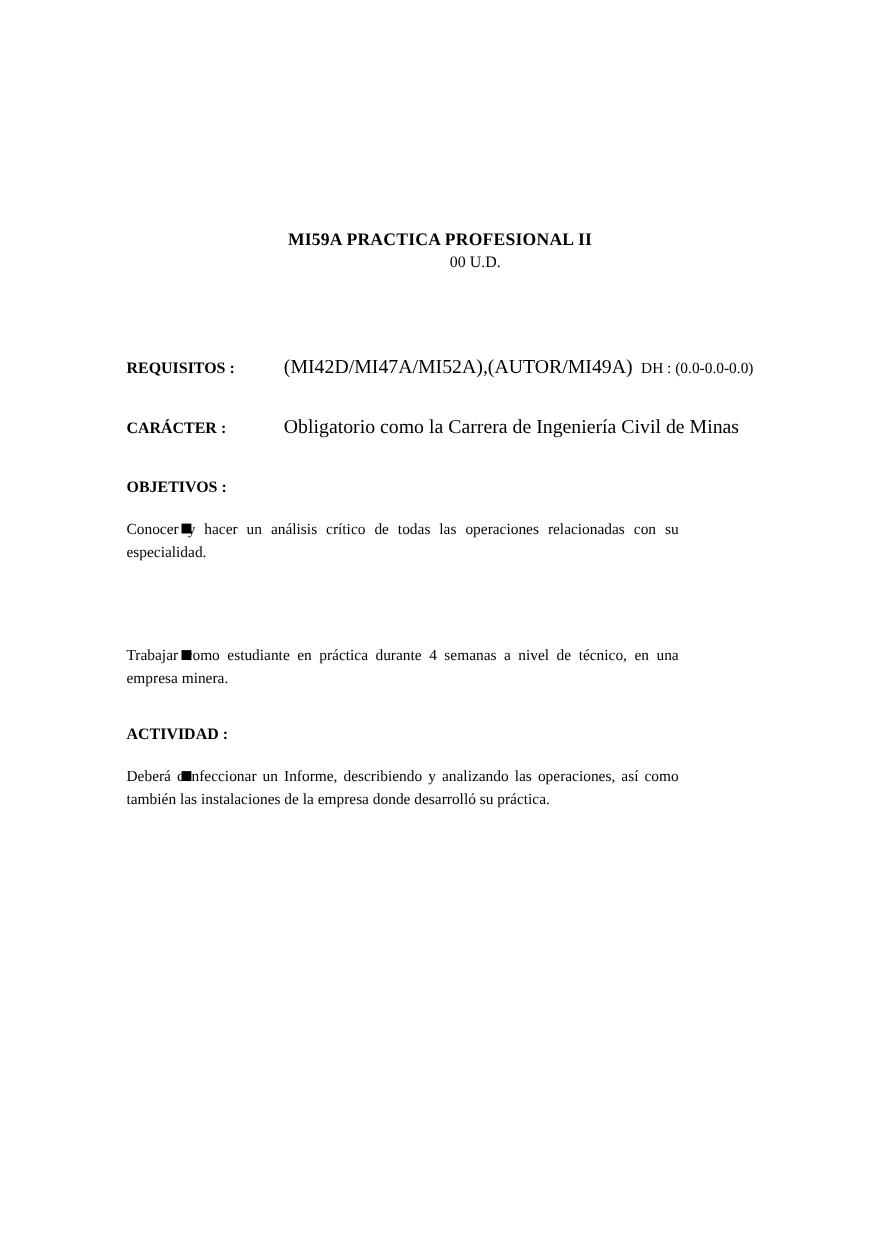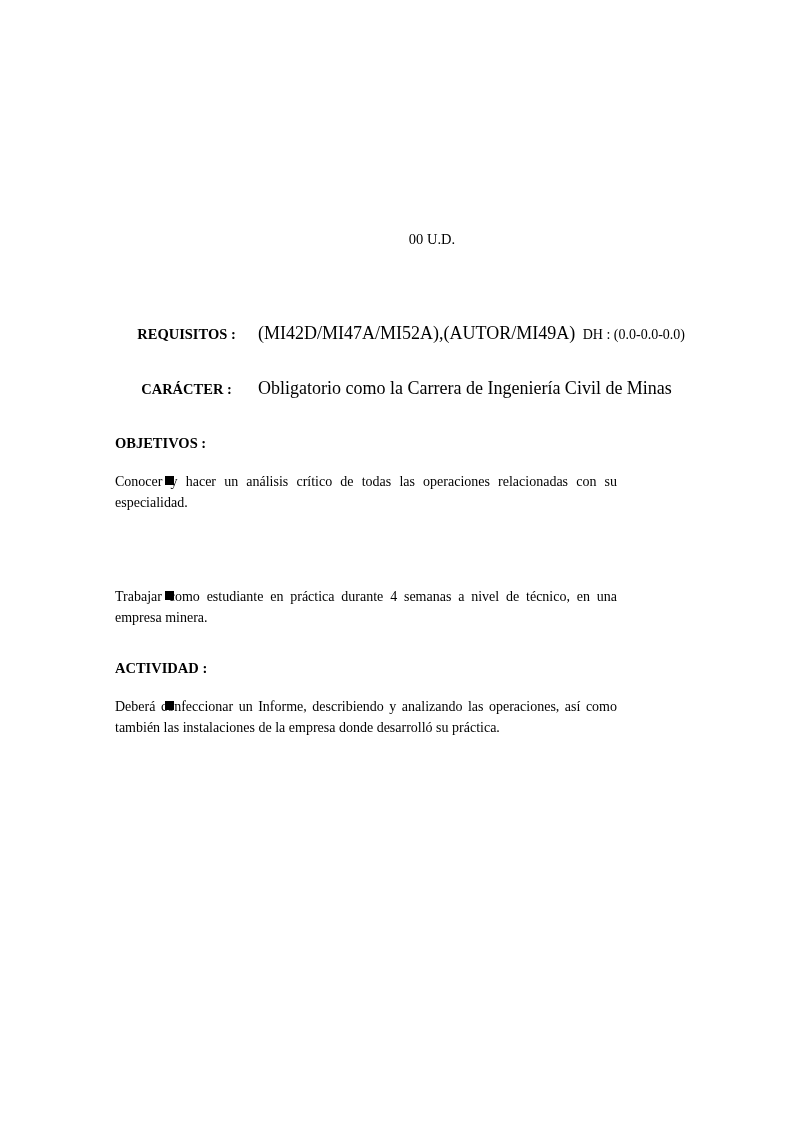--- a/index.html
+++ b/index.html
@@ -38,21 +38,20 @@
     left: 115px;
     width: 570px;
     display: flex;
     align-items: baseline;
     line-height: 18px;
   }
   .field-label {
     font-weight: bold;
     font-size: 14.5px;
     flex: 0 0 143px;
-    text-align: center;
   }
   .field-value {
     font-size: 18px;
   }
   .field-extra {
     margin-left: auto;
     font-size: 14px;
   }
   .section-heading {
     position: absolute;
@@ -80,20 +79,21 @@
     font-size: 14px;
     line-height: 21px;
     text-align: justify;
   }
 </style>
 </head>
 <body>
 
 <div class="page">
 
+  <div class="center-block doc-title" style="top: 210px;">MI59A PRACTICA PROFESIONAL II</div>
 
   <div class="center-block doc-subtitle" style="top: 230px; padding-left: 32px;">00 U.D.</div>
 
   <div class="field-row" style="top: 324px;">
     <span class="field-label">REQUISITOS :</span>
     <span class="field-value">(MI42D/MI47A/MI52A),(AUTOR/MI49A)</span>
     <span class="field-extra">DH : (0.0-0.0-0.0)</span>
   </div>
 
   <div class="field-row" style="top: 379px;">

